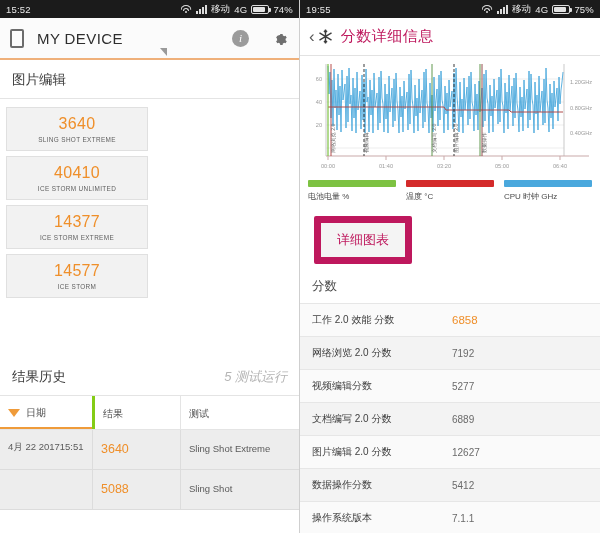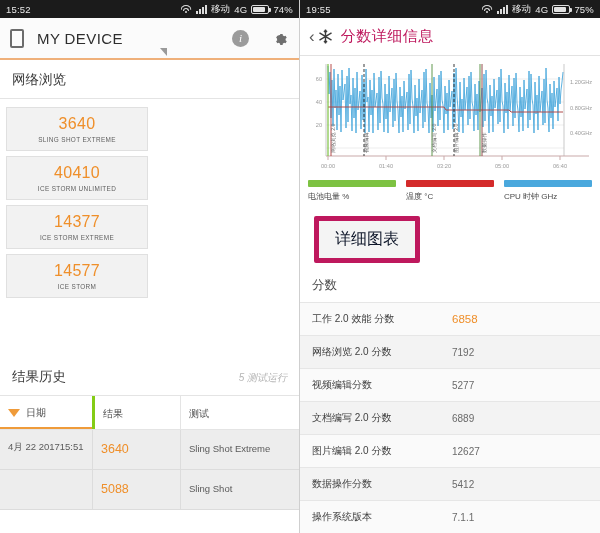--- a/index.html
+++ b/index.html
@@ -50,21 +50,21 @@
     position: absolute; left: 160px; bottom: 2px; }
   .circ-ico { width: 17px; height: 17px; border-radius: 50%; background: #9b9b9b; color: #fff;
     font-size: 11px; font-style: italic; font-family: "Liberation Serif", serif;
     display: flex; align-items: center; justify-content: center; }
   .gear-ico { width: 18px; height: 18px; margin-left: 22px; position: relative; color: #6f6f6f; }
   .gear-ico svg { display: block; }
 
   
   .sect-hd { padding: 11px 12px 9px; font-size: 13.5px; color: #3a3a3a;
     display: flex; align-items: baseline; border-bottom: 1px solid #e4e4e4; background: #fff; }
-  .sect-hd .sub { margin-left: auto; font-size: 10px; color: #b4b4b4; font-style: italic; }
+  .sect-hd .sub { margin-left: auto; font-size: 13px; color: #b4b4b4; font-style: italic; }
 
   .cards { display: flex; flex-wrap: wrap; gap: 5px; padding: 8px 6px 10px; background: #fff; }
   .card { width: 142px; height: 44px; background: #f2f2f2; border: 1px solid #e0e0e0;
     display: flex; flex-direction: column; align-items: center; justify-content: center; }
   .card .val { color: #ef8f2a; font-size: 16px; font-weight: 400; letter-spacing: .3px; }
   .card .lbl { color: #5e5e5e; font-size: 6.4px; letter-spacing: .35px; margin-top: 3px; }
   .card.ghost { background: transparent; border: none; }
 
   
   .thead { display: flex; border-bottom: 1px solid #e4e4e4; background: #fff; }
@@ -88,21 +88,21 @@
   .appbar2 .title2 { font-size: 15px; color: #be185d; letter-spacing: .5px; }
 
   .chartwrap { position: relative; height: 120px; padding: 4px 4px 0; background: #fff; }
   .chartwrap svg { display: block; }
   .legend { display: flex; padding: 4px 8px 0; gap: 10px; }
   .legend .li { flex: 1; }
   .legend .bar { height: 7px; border-radius: 1px; }
   .legend .lt { font-size: 8px; color: #4a4a4a; margin-top: 4px; display: block; }
 
   .detail-btn { margin: 14px 14px 0; display: inline-block; background: #f4f4f4;
-    border: 5px solid #be185d; border-radius: 2px; padding: 8px 16px; font-size: 16px; color: #0f172a; }
+    border: 7px solid #be185d; border-radius: 2px; padding: 8px 16px; font-size: 13px; color: #be185d; }
   .scores-hd { padding: 14px 12px 8px; font-size: 12.5px; color: #4a4a4a; border-bottom: 1px solid #e6e6e6; }
   .srow { display: flex; align-items: center; padding: 9px 12px; border-bottom: 1px solid #e6e6e6; background: #fafafa; }
   .srow .sl { font-size: 10px; color: #3f3f3f; width: 140px; }
   .srow .sv { font-size: 10px; color: #6a6a6a; }
   .srow.hi .sv { color: #ef8f2a; font-size: 11.5px; }
   .srow:nth-child(even) { background: #f3f3f3; }
 
   .vlabel { font-size: 5.2px; fill: #6b6b6b; }
   .axtx { font-size: 5.6px; fill: #9a9a9a; }
 </style>
@@ -144,21 +144,21 @@
       <span class="circ-ico">i</span>
       <span class="gear-ico">
         <svg viewBox="0 0 24 24" width="18" height="18" fill="currentColor">
           <path d="M12 8a4 4 0 100 8 4 4 0 000-8zm0 6a2 2 0 110-4 2 2 0 010 4z"></path>
           <path d="M19.4 13l1.6-1.2-1.6-2.8-1.9.7a6.9 6.9 0 00-1.7-1l-.3-2h-3.2l-.3 2c-.6.2-1.2.6-1.7 1L8.4 9 6.8 11.8 8.4 13a7 7 0 000 2l-1.6 1.2 1.6 2.8 1.9-.7c.5.4 1.1.8 1.7 1l.3 2h3.2l.3-2c.6-.2 1.2-.6 1.7-1l1.9.7 1.6-2.8L19.4 15a7 7 0 000-2z"></path>
         </svg>
       </span>
     </div>
 
     <div class="sect-hd">
-      <span>网络浏览</span>
+      <span>图片编辑</span>
     </div>
 
     <div class="cards">
       <div class="card">
         <span class="val">3640</span>
         <span class="lbl">SLING SHOT EXTREME</span>
       </div>
       <div class="card">
         <span class="val">40410</span>
         <span class="lbl">ICE STORM UNLIMITED</span>

